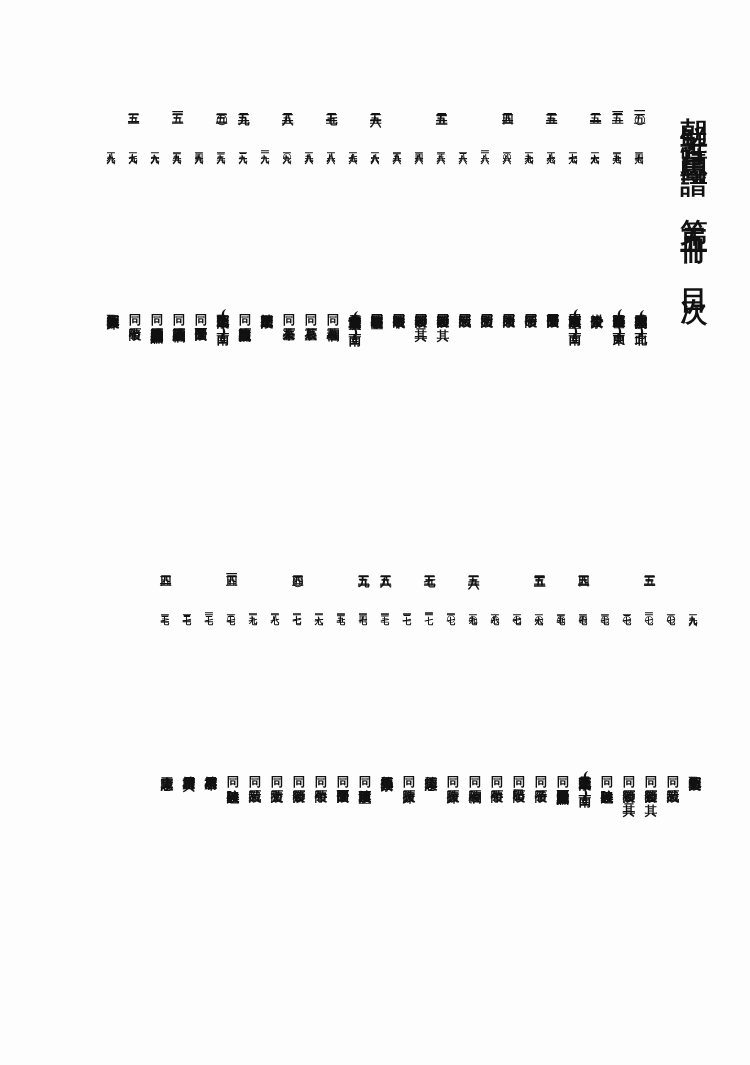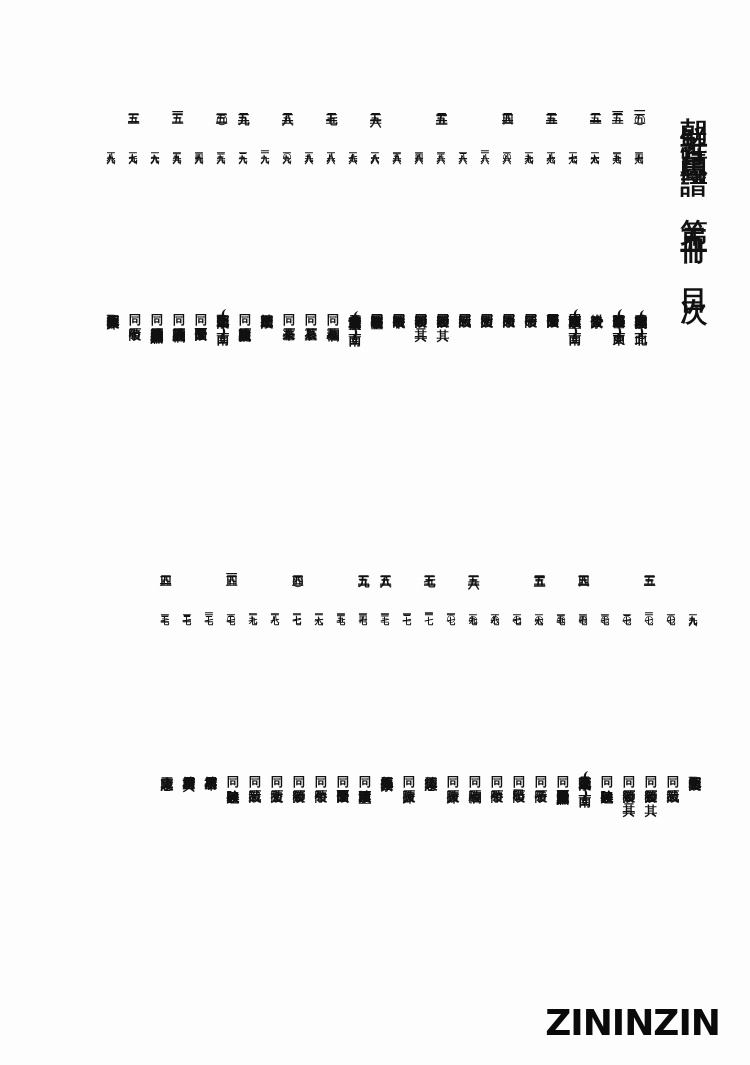--- a/index.html
+++ b/index.html
@@ -381,15 +381,14 @@
         <div class="page-no">一七二二</div>
         <div class="caption">墳墓所用寅石</div>
       </div>
       <div class="entry">
         <div class="plate-no">五四二</div>
         <div class="page-no">一七二三</div>
         <div class="caption">憲康王陵</div>
       </div>
     </div>
 
-  <div id="watermark">ZININZIN</div>
 
 </div>
 
 </body></html>

